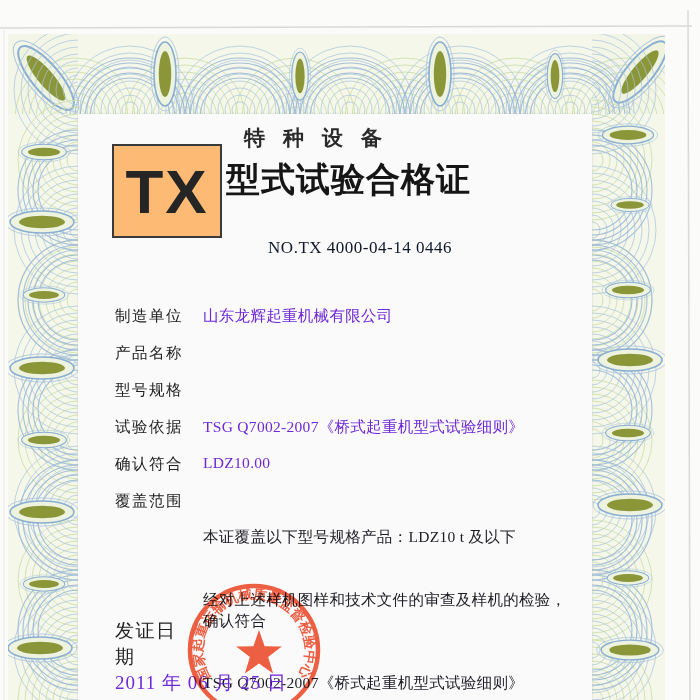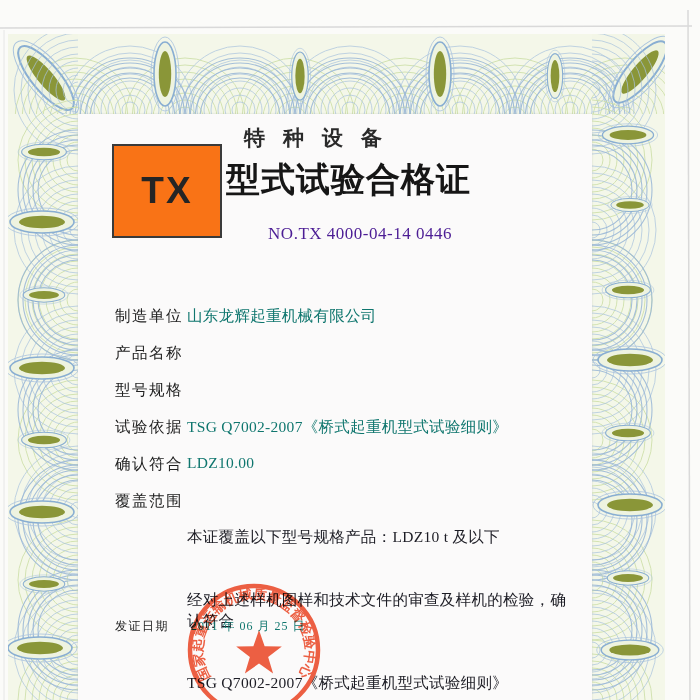--- a/index.html
+++ b/index.html
@@ -12,45 +12,45 @@
   .border-art{position:absolute;left:0;top:0;z-index:0;}
   .page{
     position:absolute;left:78px;top:114px;width:514px;height:586px;
     background:#fbfafa;z-index:1;
     box-shadow:0 0 2px rgba(120,130,110,.25);
   }
   .tx-box{
     position:absolute;left:34px;top:30px;width:106px;height:90px;
     border:2px solid #3a3a3a;display:flex;align-items:center;justify-content:center;
     font-family:"Liberation Sans","DejaVu Sans",sans-serif;
-    font-weight:bold;font-size:37px;letter-spacing:2px;color:#252525;
-    background:#f97316;
+    font-weight:bold;font-size:62px;letter-spacing:2px;color:#252525;
+    background:#fdba74;
   }
   .title-block{position:absolute;left:148px;top:10px;width:356px;text-align:left;}
   .category{
     font-size:21px;font-weight:600;color:#2a2a2a;
     letter-spacing:18px;padding-left:18px;white-space:nowrap;
   }
   .main-title{
     margin-top:5px;font-size:34px;font-weight:600;color:#161616;
     letter-spacing:1px;white-space:nowrap;
   }
   .cert-no{
-    position:absolute;left:72px;top:110px;width:420px;text-align:center;
-    font-size:17px;color:#4c1d95;letter-spacing:.5px;white-space:pre-wrap;
+    position:absolute;left:72px;top:124px;width:420px;text-align:center;
+    font-size:17px;color:#0f172a;letter-spacing:.5px;white-space:pre-wrap;
   }
   .fields{position:absolute;left:37px;top:192px;right:16px;font-size:15.5px;}
-  .row{display:flex;align-items:flex-start;height:37px;}
+  .row{display:flex;align-items:flex-start;height:37px;gap:16px;}
   .row-cover{height:auto;}
   .flabel{flex:none;width:72px;letter-spacing:1.5px;color:#222;}
-  .fvalue{white-space:pre-wrap;color:#0f766e;letter-spacing:.3px;}
+  .fvalue{white-space:pre-wrap;color:#6d28d9;letter-spacing:.3px;}
   .value-block{white-space:pre-wrap;color:#1c1c24;letter-spacing:.3px;}
   .value-block .cont{margin-top:5px;line-height:21px;}
   .issue-row{
-    position:absolute;left:37px;top:504px;display:flex;font-size:12px;
+    position:absolute;left:37px;top:504px;display:flex;font-size:19px;flex-direction:column;
   }
   .issue-row .flabel{width:76px;}
   .issue-row .fvalue{letter-spacing:1px;}
   .stamp{position:absolute;left:144px;top:540px;z-index:2;
     mix-blend-mode:multiply;opacity:.88;}
 </style>
 </head>
 <body>
 
 <div class="scene">

